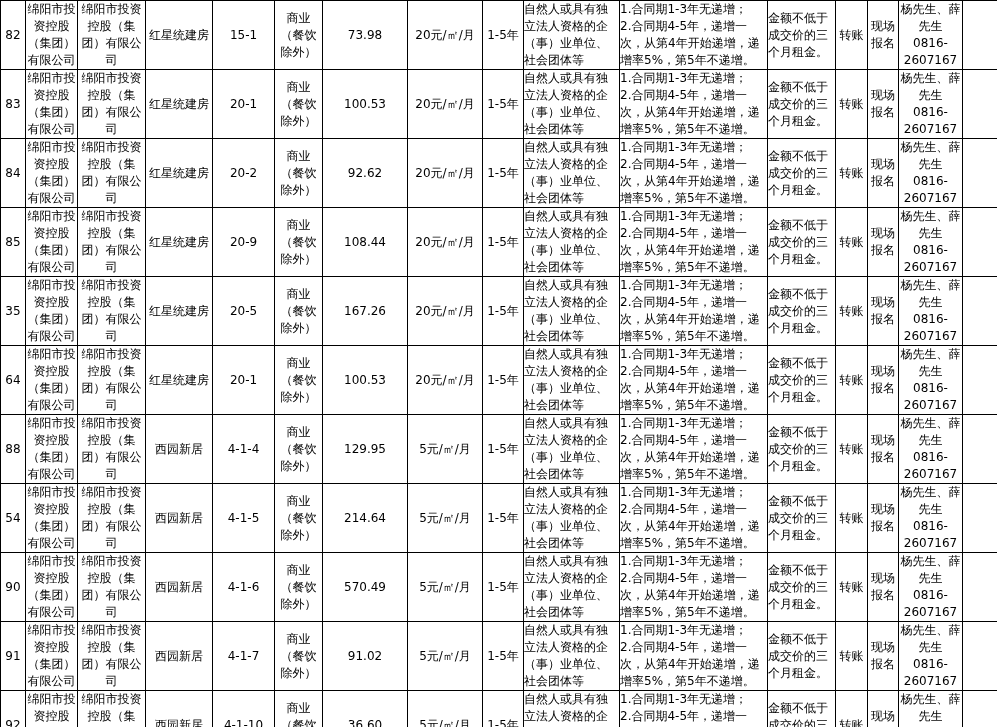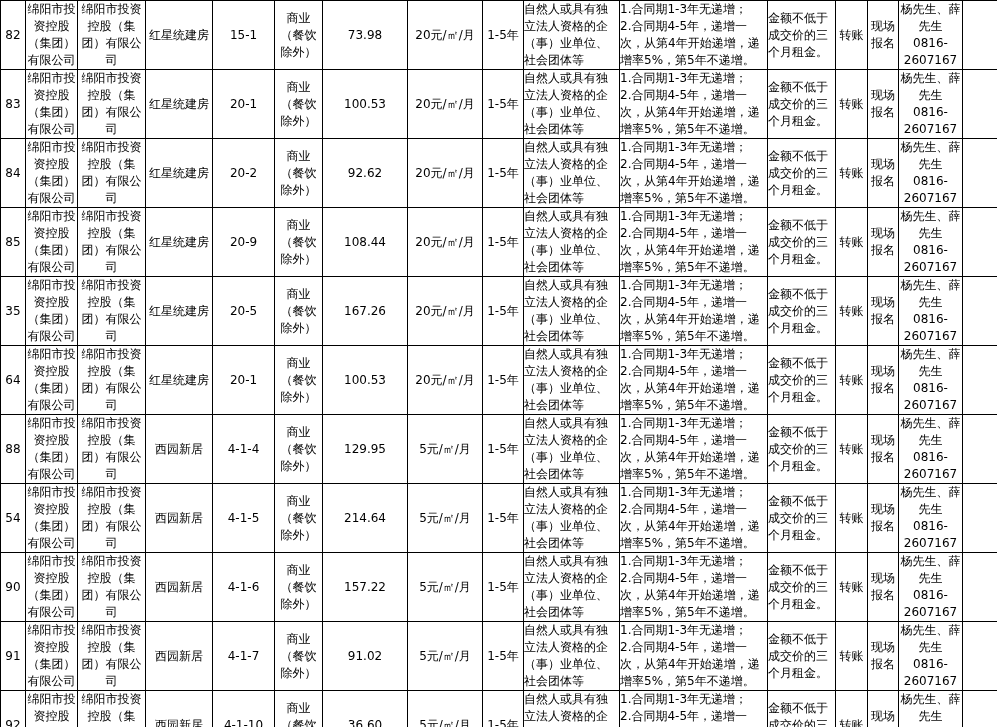--- a/index.html
+++ b/index.html
@@ -250,21 +250,21 @@
     <td class="c"></td>
   </tr>
 
   <tr>
     <td class="c">90</td>
     <td class="c">绵阳市投资控股（集团）有限公司</td>
     <td class="c">绵阳市投资控股（集团）有限公司</td>
     <td class="c">西园新居</td>
     <td class="c">4-1-6</td>
     <td class="c">商业（餐饮除外）</td>
-    <td class="c">157.22</td>
+    <td class="c">570.49</td>
     <td class="c">5元/㎡/月</td>
     <td class="c">1-5年</td>
     <td class="l">自然人或具有独立法人资格的企（事）业单位、社会团体等</td>
     <td class="l">
           <div>1.合同期1-3年无递增；</div>
           <div>2.合同期4-5年，递增一次，从第4年开始递增，递增率5%，第5年不递增。</div>
         </td>
     <td class="l">金额不低于成交价的三个月租金。</td>
     <td class="c">转账</td>
     <td class="c">现场报名</td>

